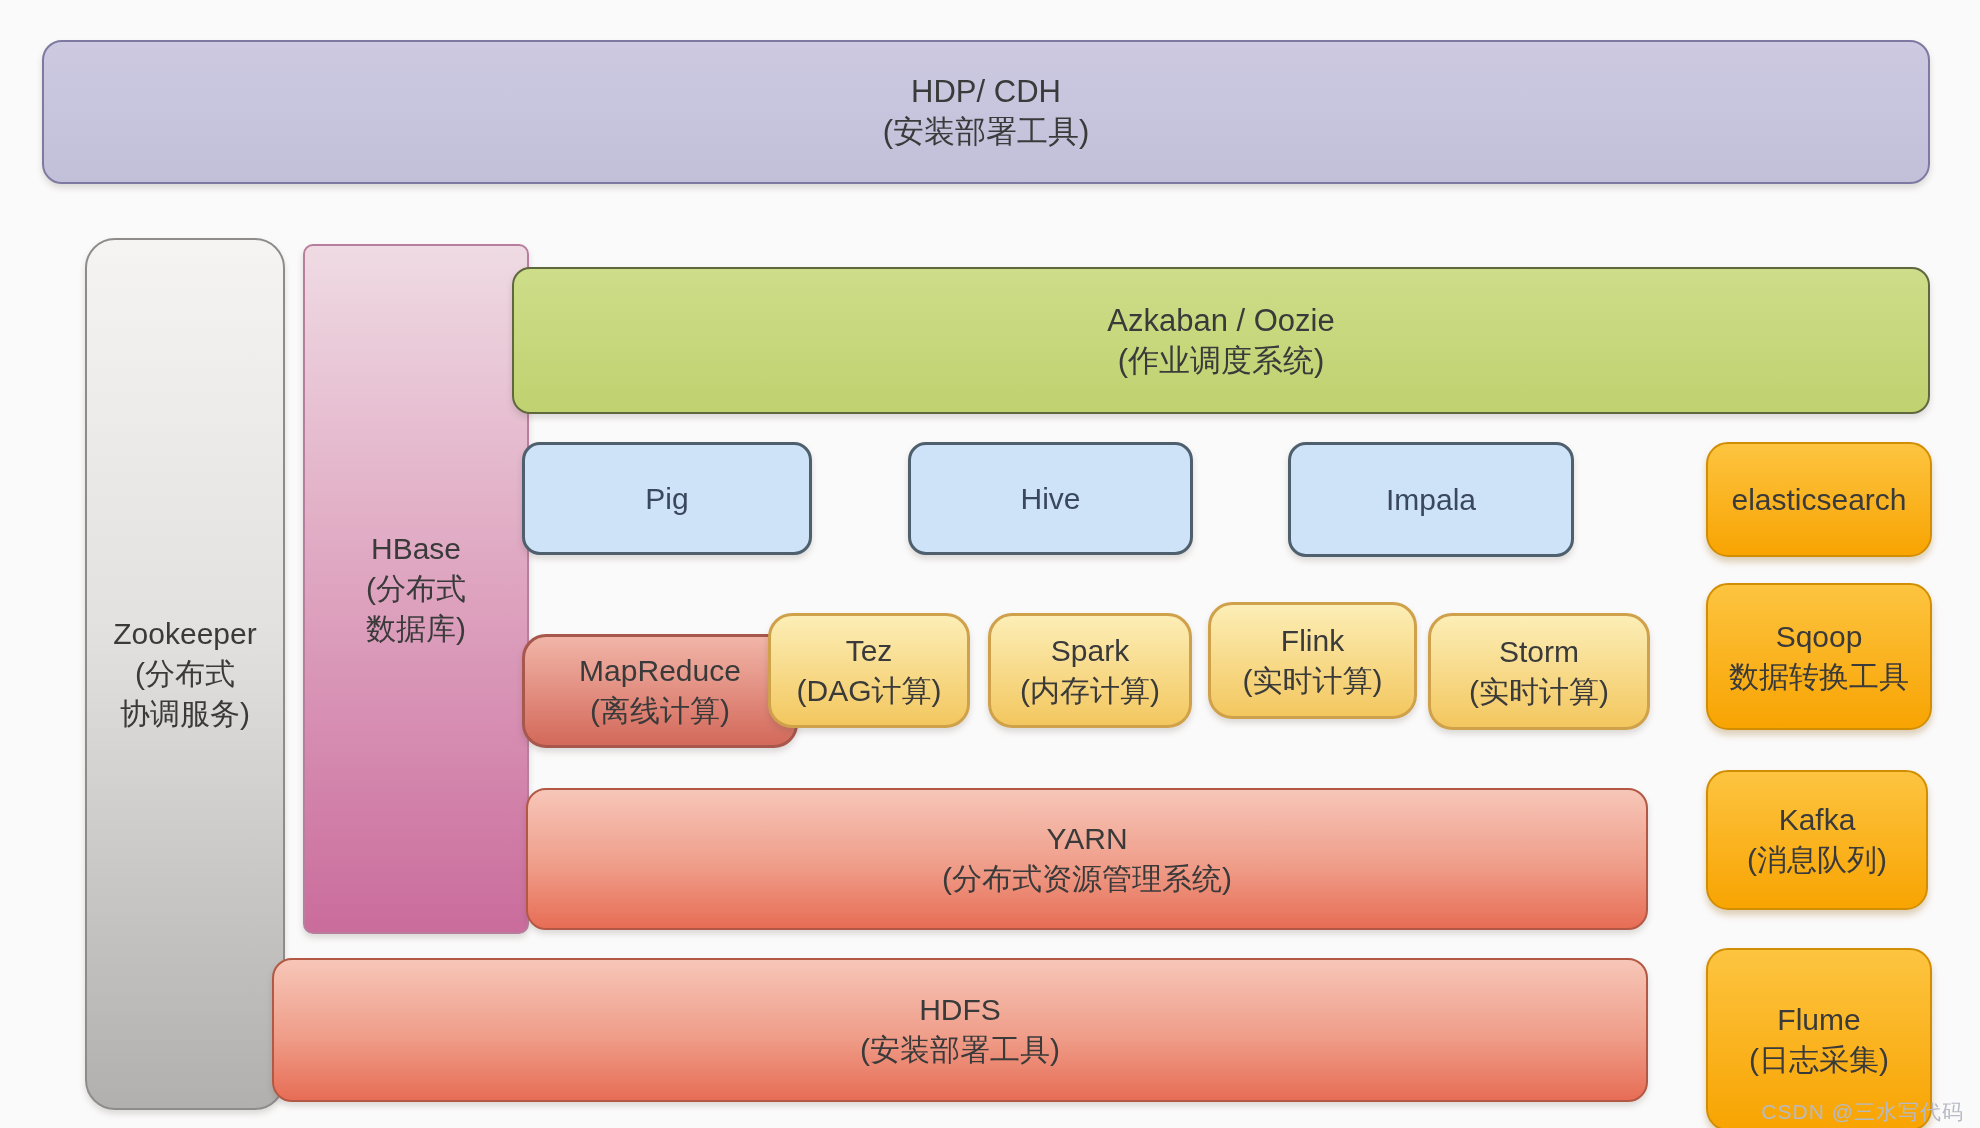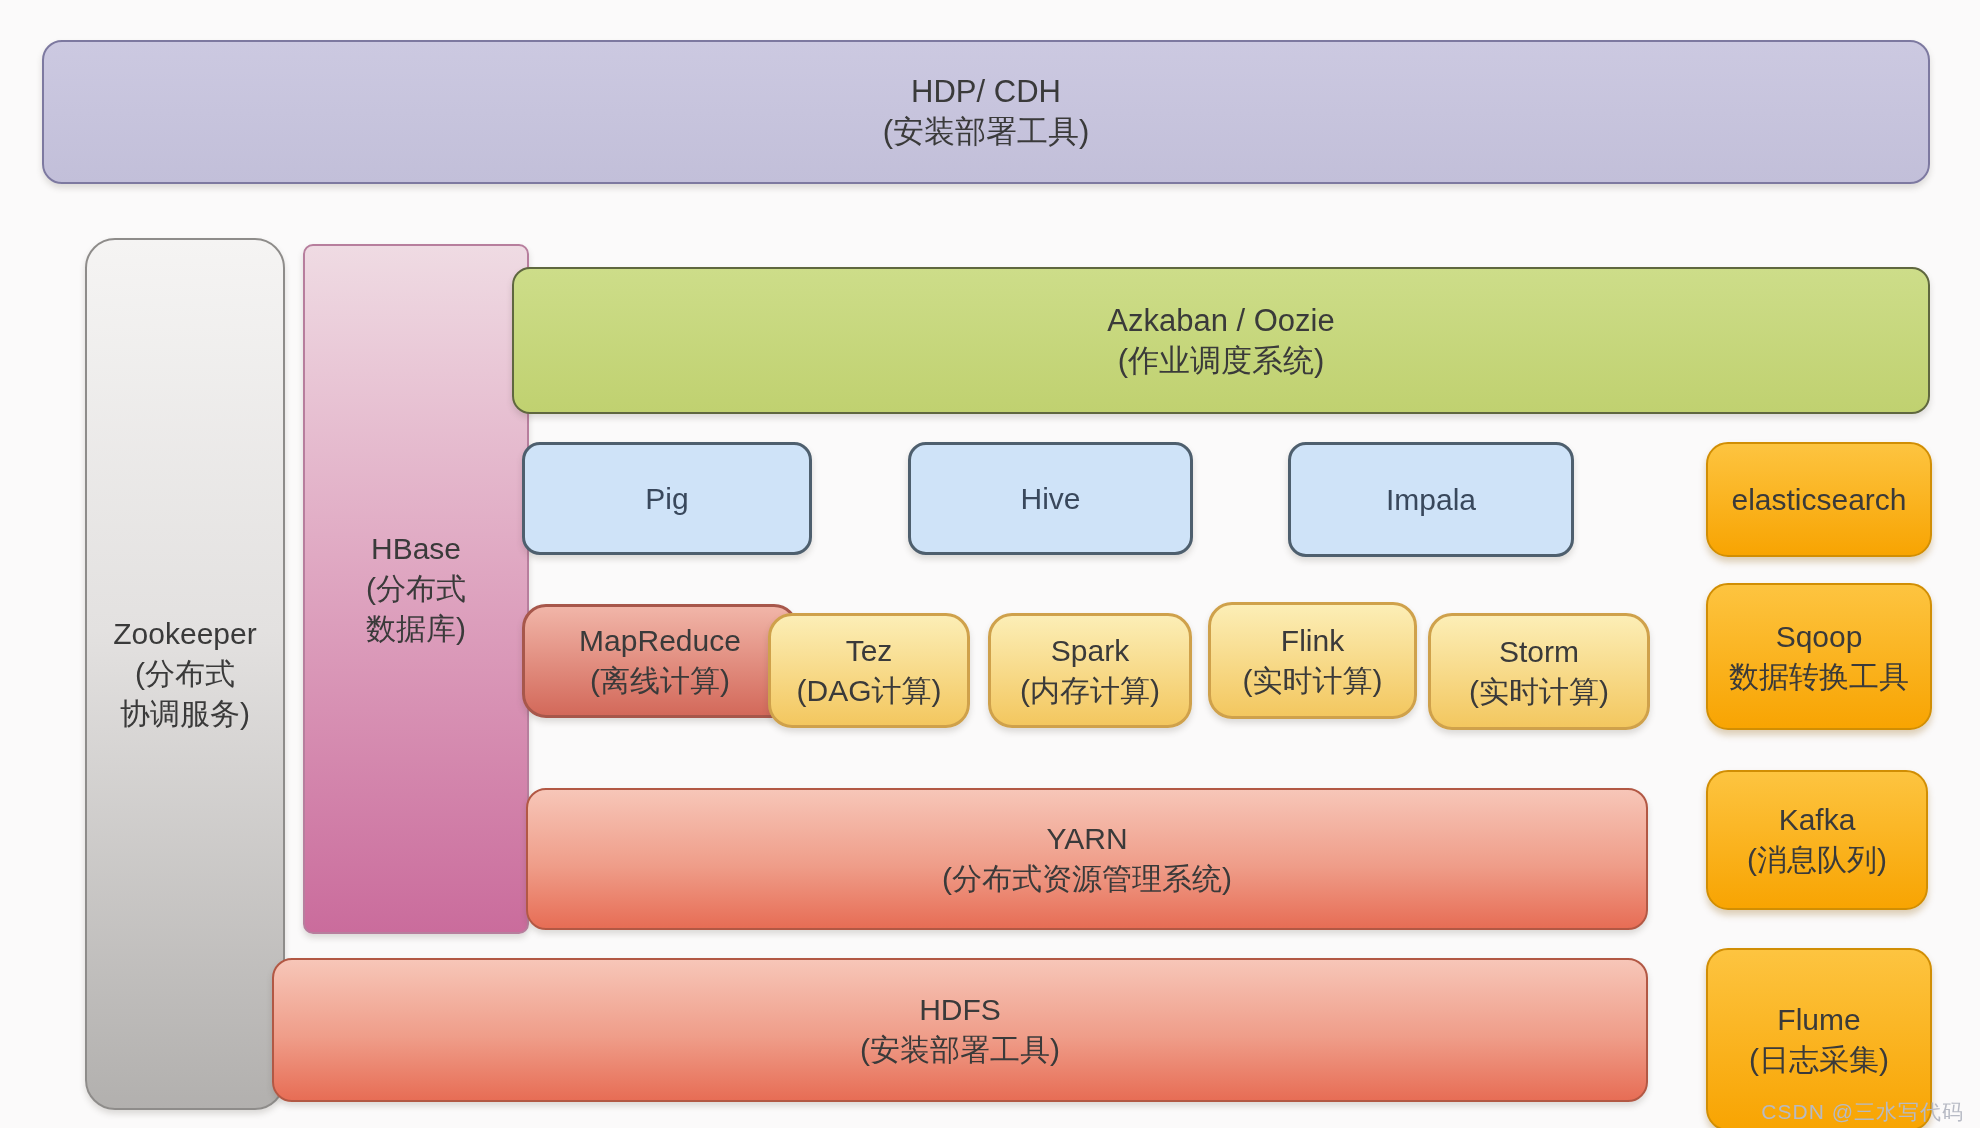--- a/index.html
+++ b/index.html
@@ -78,21 +78,21 @@
   .red {
     background: linear-gradient(#f1b5a8, #d3695a);
     border: 3px solid #a7574b;
     border-radius: 24px;
   }
   .yellow {
     background: linear-gradient(#fceeb6, #f3c75f);
     border: 3px solid #cfa14b;
     border-radius: 24px;
   }
-  .mapreduce { left: 522px;  top: 604px; width: 276px; height: 114px; }
+  .mapreduce { left: 522px;  top: 634px; width: 276px; height: 114px; }
   .tez       { left: 768px;  top: 613px; width: 202px; height: 115px; }
   .spark     { left: 988px;  top: 613px; width: 204px; height: 115px; }
   .flink     { left: 1208px; top: 602px; width: 209px; height: 117px; }
   .storm     { left: 1428px; top: 613px; width: 222px; height: 117px; }
 
   
   .salmon {
     background: linear-gradient(#f7c6b8, #ef9d89 55%, #e76d55);
     border: 2px solid #b25844;
     border-radius: 20px;

